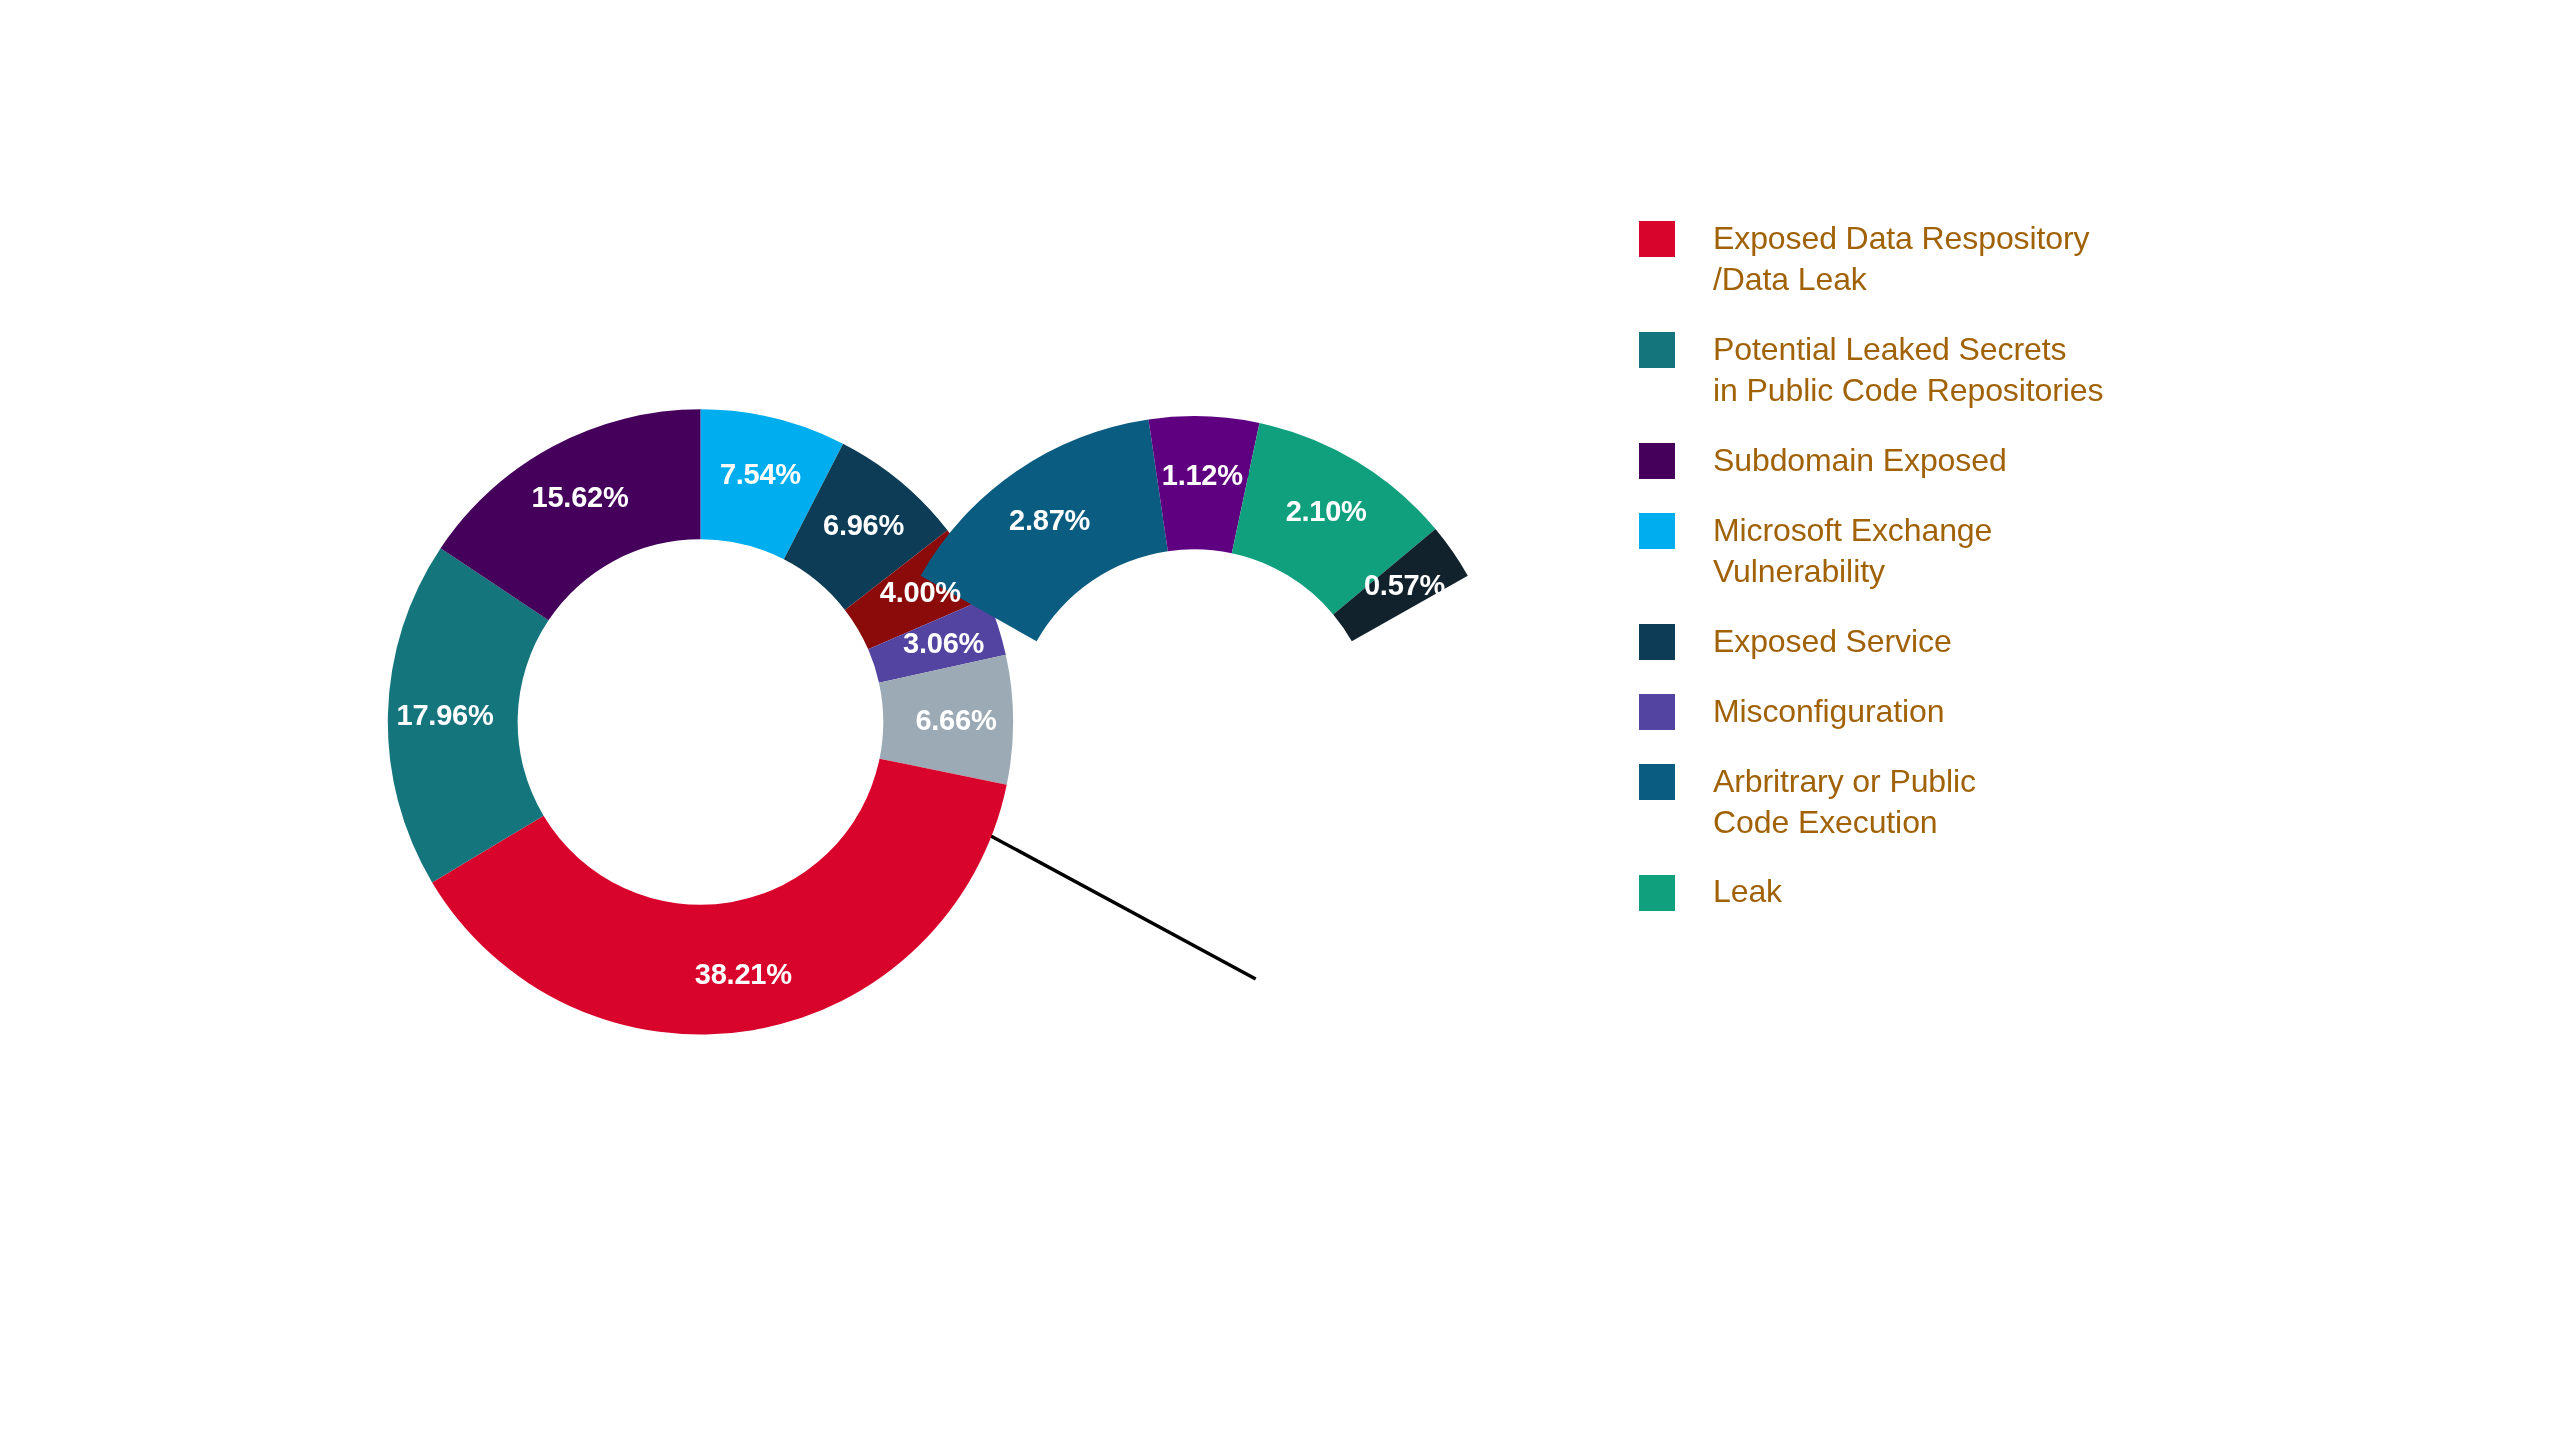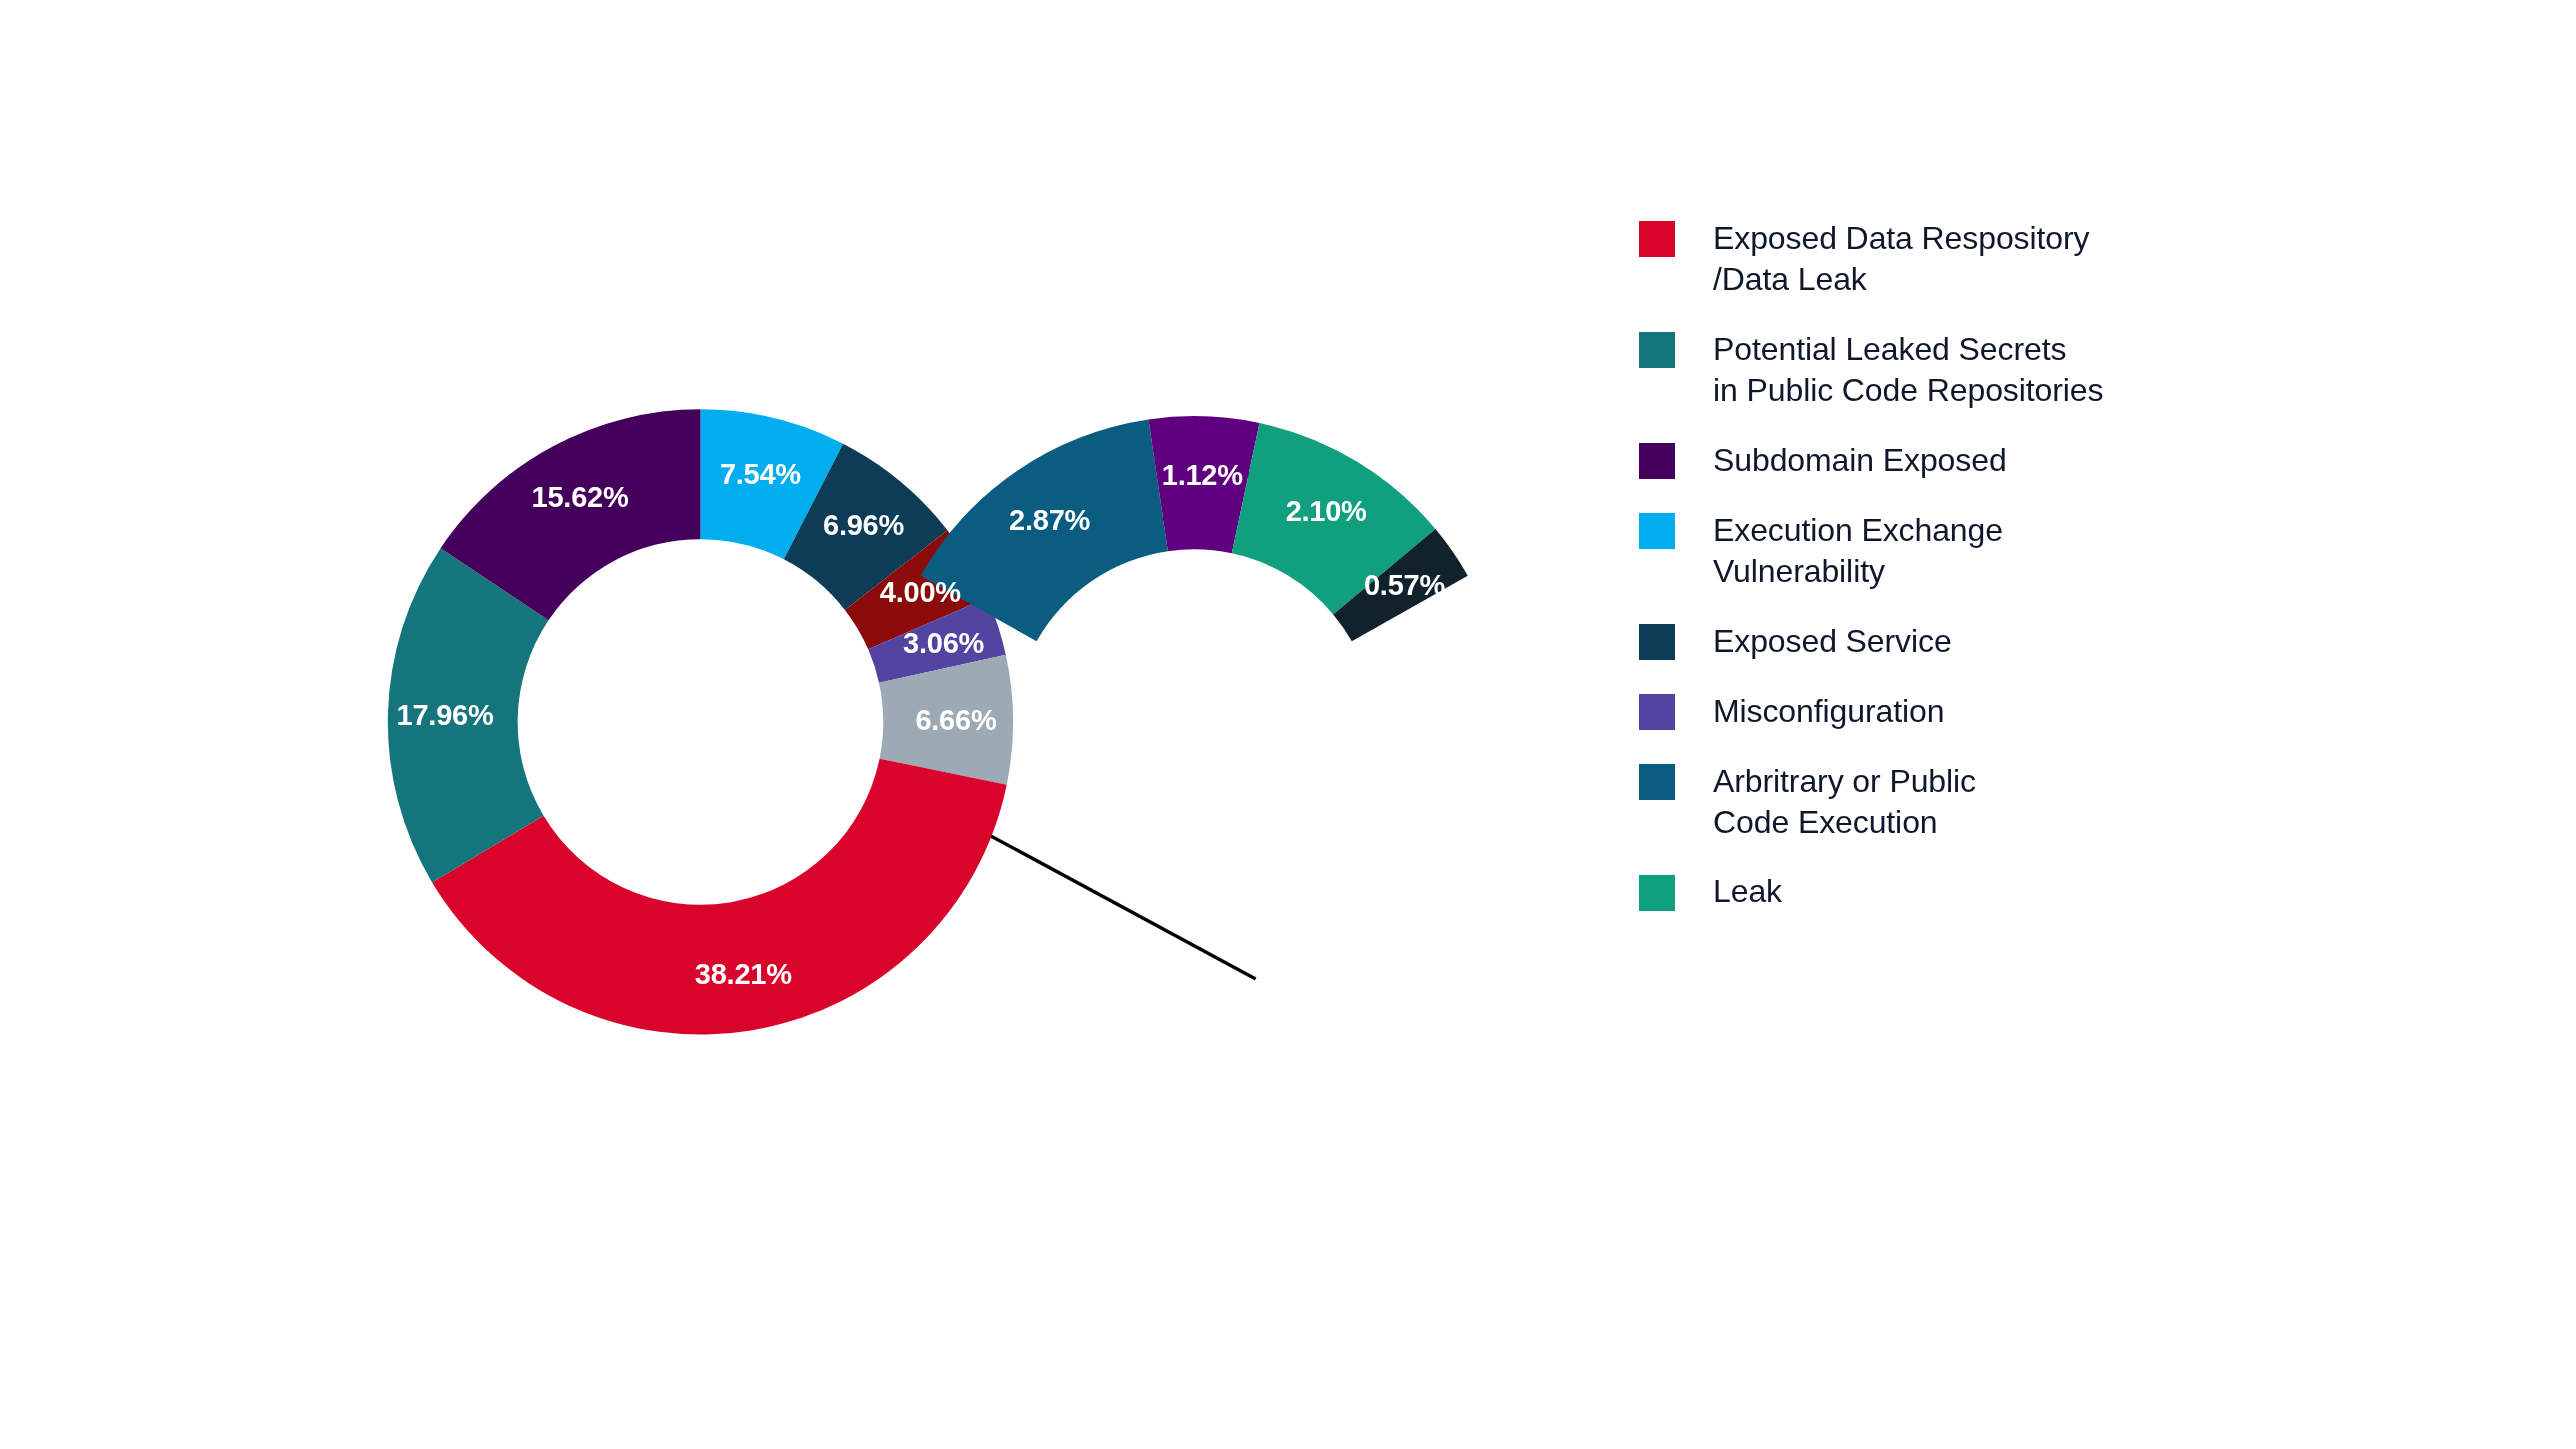--- a/index.html
+++ b/index.html
@@ -60,21 +60,21 @@
     width: 36px;
     height: 36px;
     flex: 0 0 36px;
     margin-top: 3.4px;
   }
   .legend-label {
     margin-left: 38px;
     font-family: "Liberation Sans", sans-serif;
     font-size: 32px;
     line-height: 1.28;
-    color: #0f172a;
+    color: #a16207;
     white-space: pre-line;
     letter-spacing: -0.1px;
   }
 </style>
 </head>
 <body>
 
 <div id="root">
 
   <div id="chart-area">
@@ -128,21 +128,21 @@
         <span class="legend-swatch" style="background: rgb(21, 117, 125);"></span>
         <span class="legend-label">Potential Leaked Secrets
 in Public Code Repositories</span>
       </div>
       <div class="legend-item">
         <span class="legend-swatch" style="background: rgb(68, 0, 91);"></span>
         <span class="legend-label">Subdomain Exposed</span>
       </div>
       <div class="legend-item">
         <span class="legend-swatch" style="background: rgb(0, 174, 240);"></span>
-        <span class="legend-label">Execution Exchange
+        <span class="legend-label">Microsoft Exchange
 Vulnerability</span>
       </div>
       <div class="legend-item">
         <span class="legend-swatch" style="background: rgb(13, 61, 86);"></span>
         <span class="legend-label">Exposed Service</span>
       </div>
       <div class="legend-item">
         <span class="legend-swatch" style="background: rgb(82, 68, 160);"></span>
         <span class="legend-label">Misconfiguration</span>
       </div>

